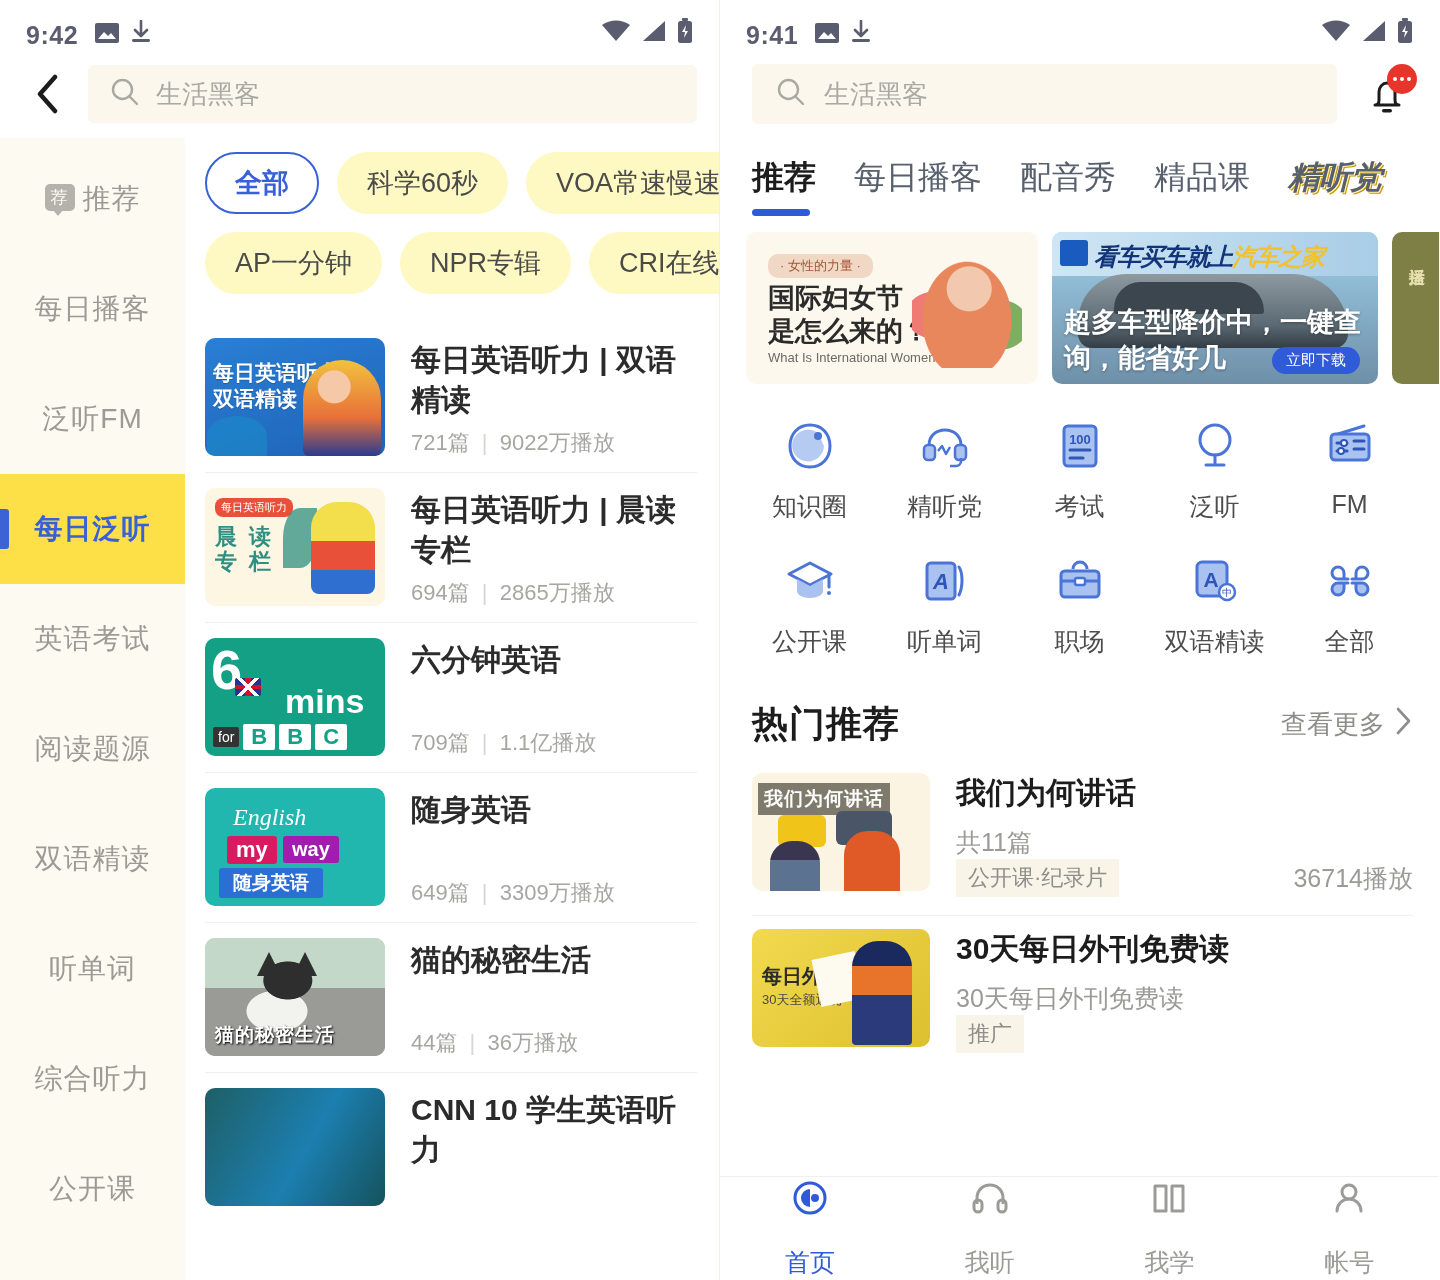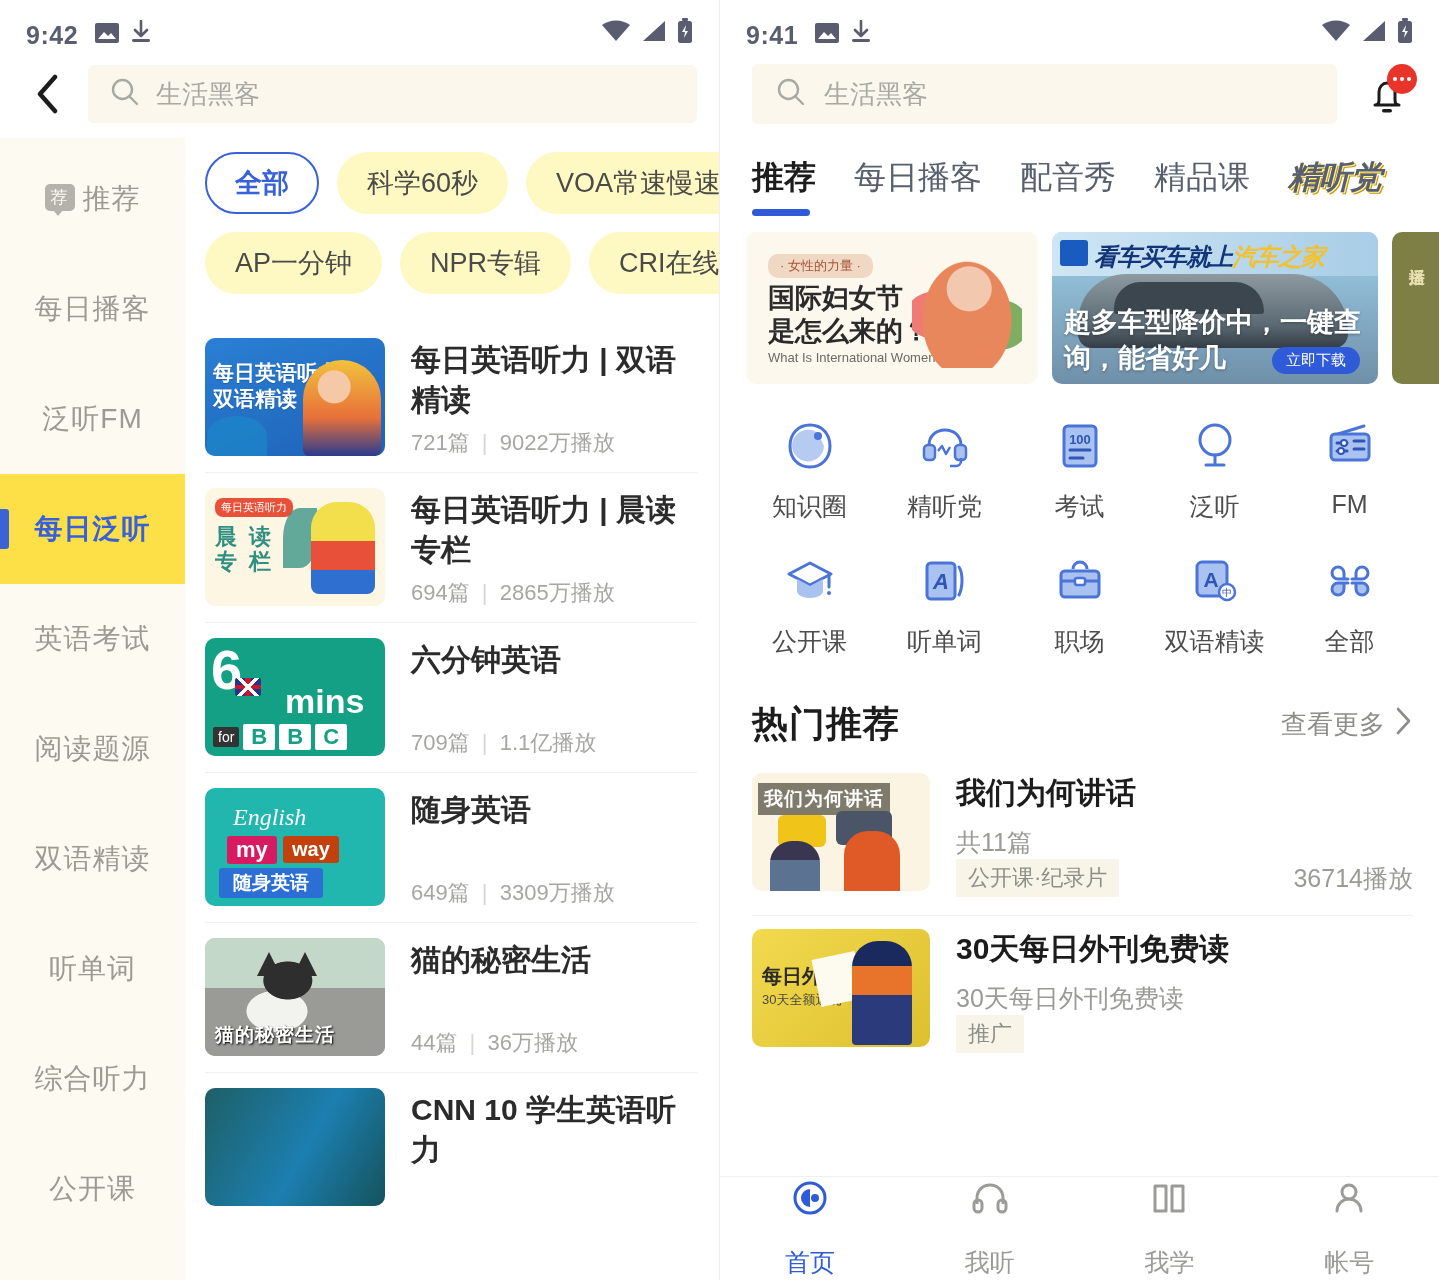--- a/index.html
+++ b/index.html
@@ -134,21 +134,21 @@
                            linear-gradient(90deg,transparent 40%,#cf142b 40% 60%,transparent 60%);}
   .t3 .bbc{position:absolute;left:8px;bottom:6px;display:flex;gap:4px;align-items:center;}
   .t3 .forb{background:#333;color:#fff;font-size:14px;padding:2px 5px;border-radius:2px;}
   .t3 .bl{background:#fff;color:#14a085;font-weight:900;font-size:22px;
           padding:0 8px;border-radius:2px;}
   .t4 { background:#21b6ae; }
   .t4 .e1{position:absolute;left:28px;top:16px;color:#fff;font-size:24px;
           font-family:"Liberation Serif",serif;font-style:italic;}
   .t4 .e2{position:absolute;left:22px;top:48px;background:#d81b60;color:#fff;
           font-weight:900;font-size:22px;padding:1px 9px;border-radius:3px;}
-  .t4 .e3{position:absolute;left:78px;top:48px;background:#c2410c;color:#fff;
+  .t4 .e3{position:absolute;left:78px;top:48px;background:#a21caf;color:#fff;
           font-weight:700;font-size:20px;padding:2px 9px;border-radius:3px;}
   .t4 .e4{position:absolute;left:14px;bottom:8px;background:#2b6fd4;color:#fff;
           font-size:19px;font-weight:700;padding:2px 14px;border-radius:3px;}
   .t5 { background:linear-gradient(180deg,#b9d3c4 0%,#9aa3a0 100%); }
   .t5 .catbg{position:absolute;inset:0;background:
       radial-gradient(ellipse at 46% 36%,#2e2e2e 0 24px,transparent 25px),
       radial-gradient(ellipse at 40% 62%,#f2f2ee 0 30px,transparent 31px),
       linear-gradient(180deg,#c3d8c8 0 42%,#9a9a96 42% 100%);}
   .t5 .ear1{position:absolute;left:52px;top:14px;width:0;height:0;
             border-left:12px solid transparent;border-right:12px solid transparent;

